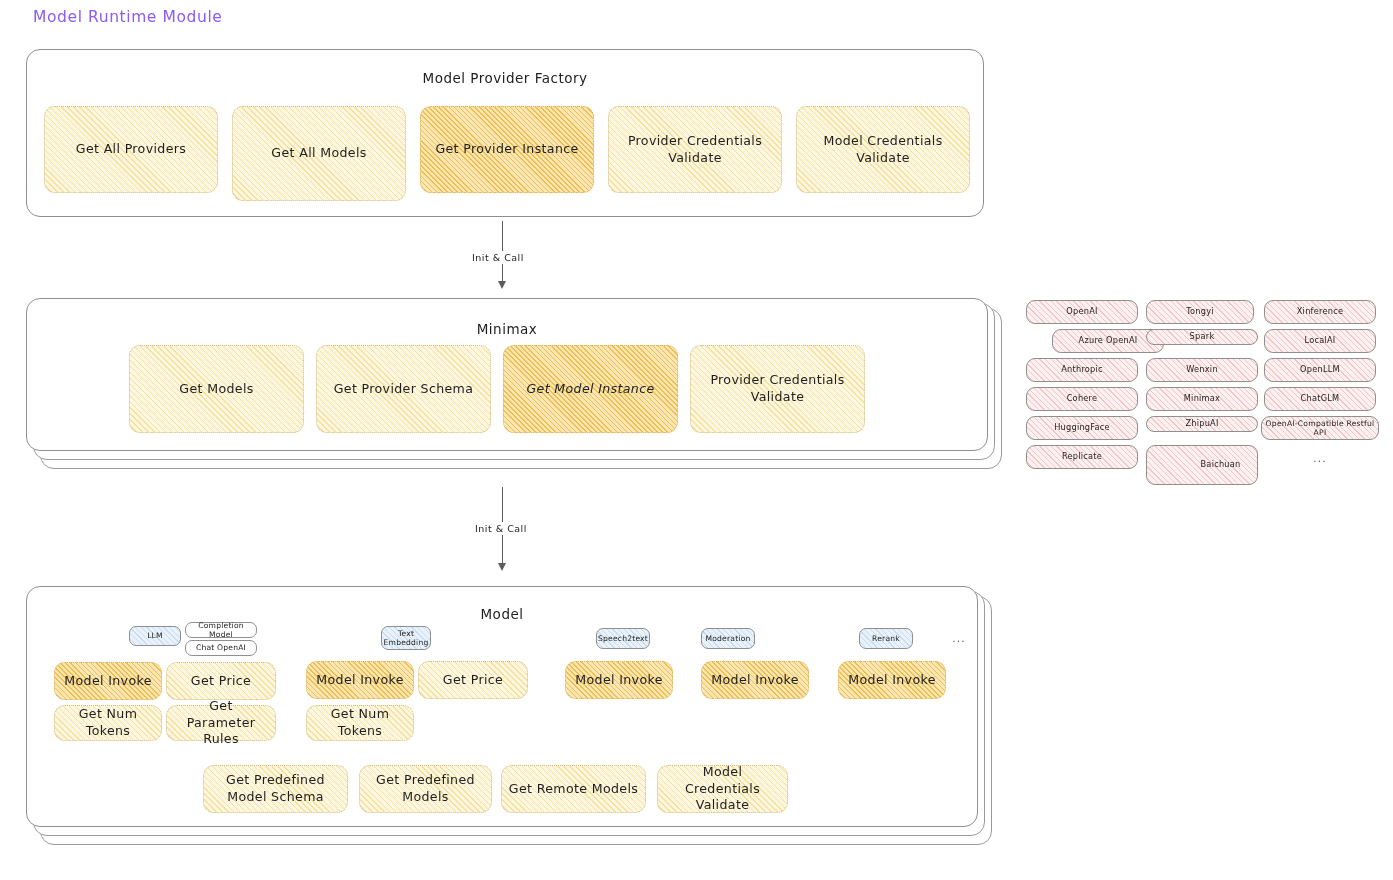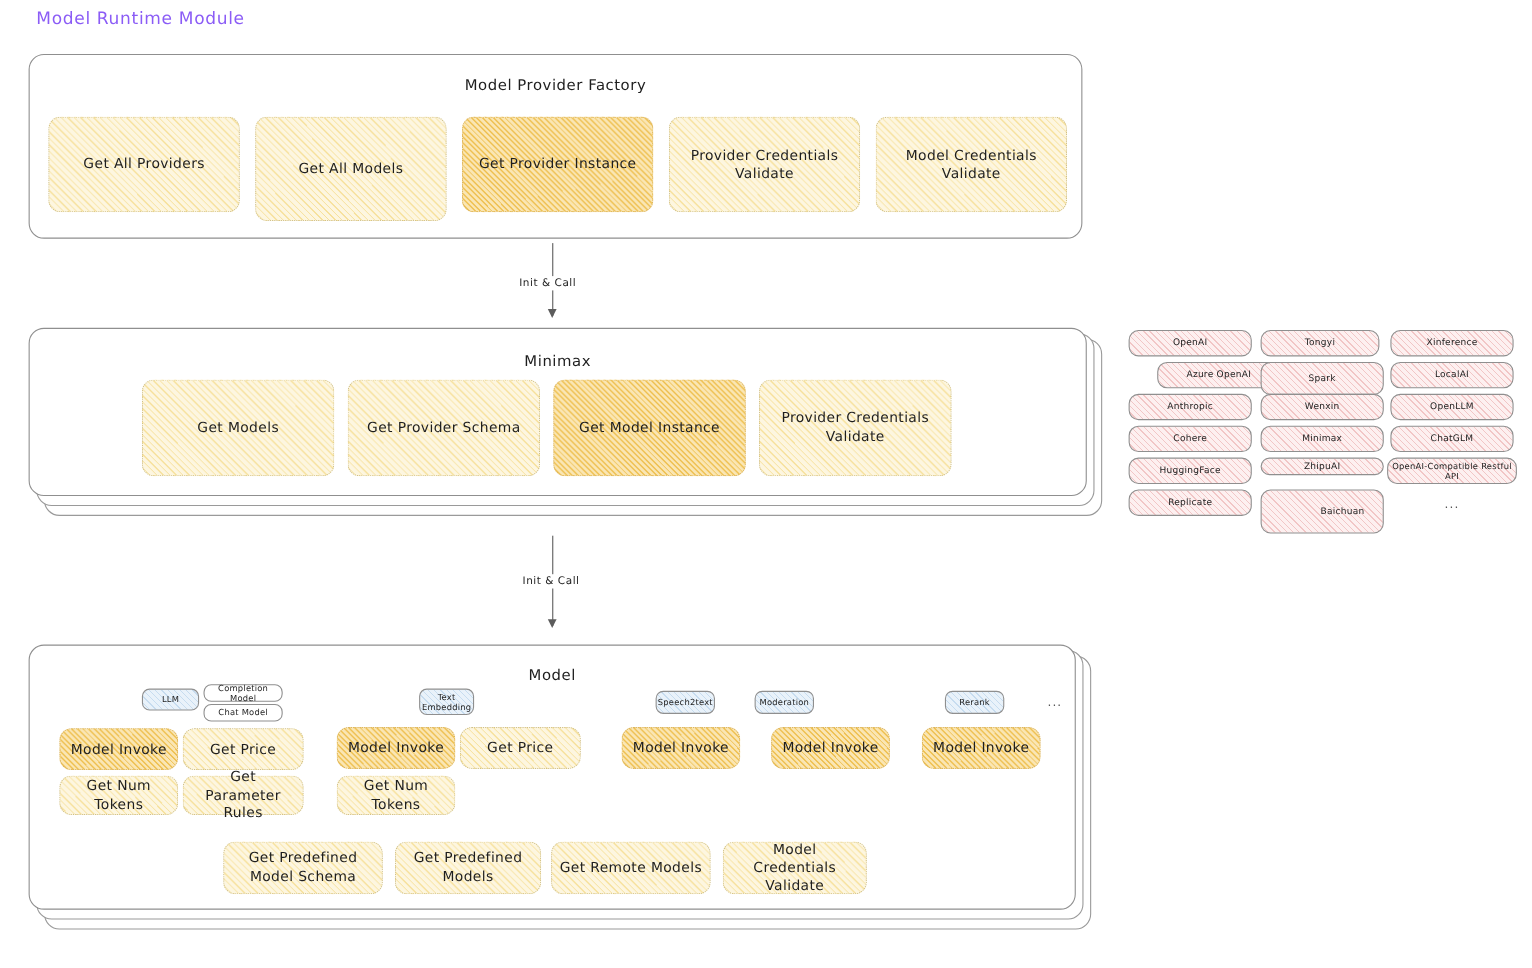--- a/index.html
+++ b/index.html
@@ -191,32 +191,32 @@
 <div class="arrow-head" style="left:498px; top:281px;"></div>
 <div class="arrow-label" style="left:468px; top:251px;">Init &amp; Call</div>
 
 <div class="card-stack-shadow" style="left:40px; top:308px; width:962px; height:161px;"></div>
 <div class="card-stack-shadow" style="left:33px; top:303px; width:962px; height:157px;"></div>
 <div class="card" style="left:26px; top:298px; width:962px; height:153px;">
   <div class="card-title" style="top:22px;">Minimax</div>
 </div>
 <div class="hbox light" style="left:129px; top:345px; width:175px; height:88px;">Get Models</div>
 <div class="hbox light" style="left:316px; top:345px; width:175px; height:88px;">Get Provider Schema</div>
-<div class="hbox dark" style="left:503px; top:345px; width:175px; height:88px;">Get Model Instance</div>
+<div class="hbox dark" style="left:503px; top:345px; width:175px; height:88px;font-style:italic;">Get Model Instance</div>
 <div class="hbox light" style="left:690px; top:345px; width:175px; height:88px;">Provider Credentials Validate</div>
 
 <div class="pill" style="left:1026px; top:300px; width:112px; height:24px;">OpenAI</div>
 <div class="pill" style="left:1052px; top:329px; width:112px; height:24px;">Azure OpenAI</div>
 <div class="pill" style="left:1026px; top:358px; width:112px; height:24px;">Anthropic</div>
 <div class="pill" style="left:1026px; top:387px; width:112px; height:24px;">Cohere</div>
 <div class="pill" style="left:1026px; top:416px; width:112px; height:24px;">HuggingFace</div>
 <div class="pill" style="left:1026px; top:445px; width:112px; height:24px;">Replicate</div>
 
 <div class="pill" style="left:1146px; top:300px; width:108px; height:24px;">Tongyi</div>
-<div class="pill" style="left:1146px; top:329px; width:112px; height:30px;">Spark</div>
+<div class="pill" style="left:1146px; top:329px; width:112px; height:16px;">Spark</div>
 <div class="pill" style="left:1146px; top:358px; width:112px; height:24px;">Wenxin</div>
 <div class="pill" style="left:1146px; top:387px; width:112px; height:24px;">Minimax</div>
 <div class="pill" style="left:1146px; top:416px; width:112px; height:16px;">ZhipuAI</div>
 <div class="pill" style="left:1146px; top:445px; width:112px; height:40px;padding-left:40px;">Baichuan</div>
 
 <div class="pill" style="left:1264px; top:300px; width:112px; height:24px;">Xinference</div>
 <div class="pill" style="left:1264px; top:329px; width:112px; height:24px;">LocalAI</div>
 <div class="pill" style="left:1264px; top:358px; width:112px; height:24px;">OpenLLM</div>
 <div class="pill" style="left:1264px; top:387px; width:112px; height:24px;">ChatGLM</div>
 <div class="pill" style="left:1261px; top:416px; width:118px; height:24px; font-size:7.6px;">OpenAI-Compatible Restful API</div>
@@ -227,35 +227,35 @@
 <div class="arrow-label" style="left:471px; top:522px;">Init &amp; Call</div>
 
 <div class="card-stack-shadow" style="left:40px; top:596px; width:952px; height:249px;"></div>
 <div class="card-stack-shadow" style="left:33px; top:591px; width:952px; height:245px;"></div>
 <div class="card" style="left:26px; top:586px; width:952px; height:241px;">
   <div class="card-title" style="top:19px;">Model</div>
 </div>
 
 <div class="tag" style="left:129px; top:626px; width:52px; height:20px;">LLM</div>
 <div class="tag plain" style="left:185px; top:622px; width:72px; height:16px;">Completion Model</div>
-<div class="tag plain" style="left:185px; top:640px; width:72px; height:16px;">Chat Model</div>
+<div class="tag plain" style="left:185px; top:640px; width:72px; height:16px;">Chat OpenAI</div>
 <div class="hbox dark" style="left:54px; top:662px; width:108px; height:38px;">Model Invoke</div>
 <div class="hbox light" style="left:166px; top:662px; width:110px; height:38px;">Get Price</div>
 <div class="hbox light" style="left:54px; top:705px; width:108px; height:36px;">Get Num Tokens</div>
 <div class="hbox light" style="left:166px; top:705px; width:110px; height:36px;">Get Parameter Rules</div>
 
 <div class="tag" style="left:381px; top:626px; width:50px; height:24px;">Text Embedding</div>
 <div class="hbox dark" style="left:306px; top:661px; width:108px; height:38px;">Model Invoke</div>
 <div class="hbox light" style="left:418px; top:661px; width:110px; height:38px;">Get Price</div>
 <div class="hbox light" style="left:306px; top:705px; width:108px; height:36px;">Get Num Tokens</div>
 
 <div class="tag" style="left:596px; top:628px; width:54px; height:21px;">Speech2text</div>
 <div class="hbox dark" style="left:565px; top:661px; width:108px; height:38px;">Model Invoke</div>
 
-<div class="tag" style="left:686px; top:628px; width:54px; height:21px;">Moderation</div>
+<div class="tag" style="left:701px; top:628px; width:54px; height:21px;">Moderation</div>
 <div class="hbox dark" style="left:701px; top:661px; width:108px; height:38px;">Model Invoke</div>
 
 <div class="tag" style="left:859px; top:628px; width:54px; height:21px;">Rerank</div>
 <div class="hbox dark" style="left:838px; top:661px; width:108px; height:38px;">Model Invoke</div>
 
 <div class="ellipsis-mark" style="left:946px; top:632px; width:26px;">...</div>
 
 <div class="hbox light" style="left:203px; top:765px; width:145px; height:48px;">Get Predefined Model Schema</div>
 <div class="hbox light" style="left:359px; top:765px; width:133px; height:48px;">Get Predefined Models</div>
 <div class="hbox light" style="left:501px; top:765px; width:145px; height:48px;">Get Remote Models</div>

